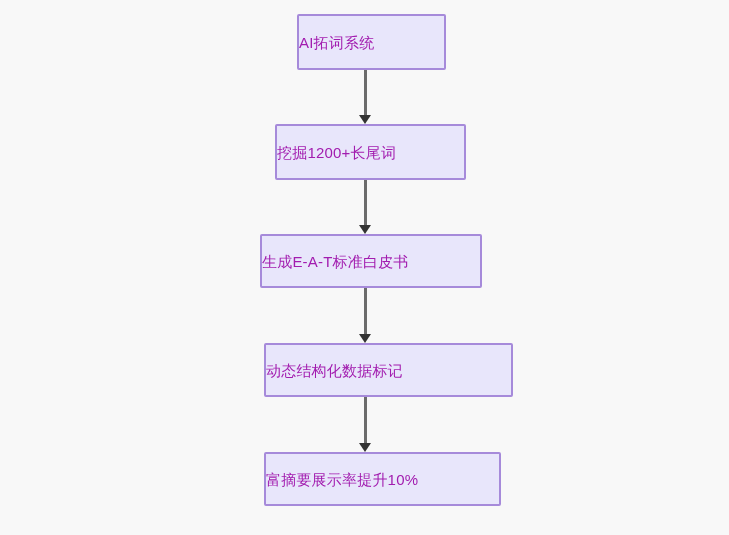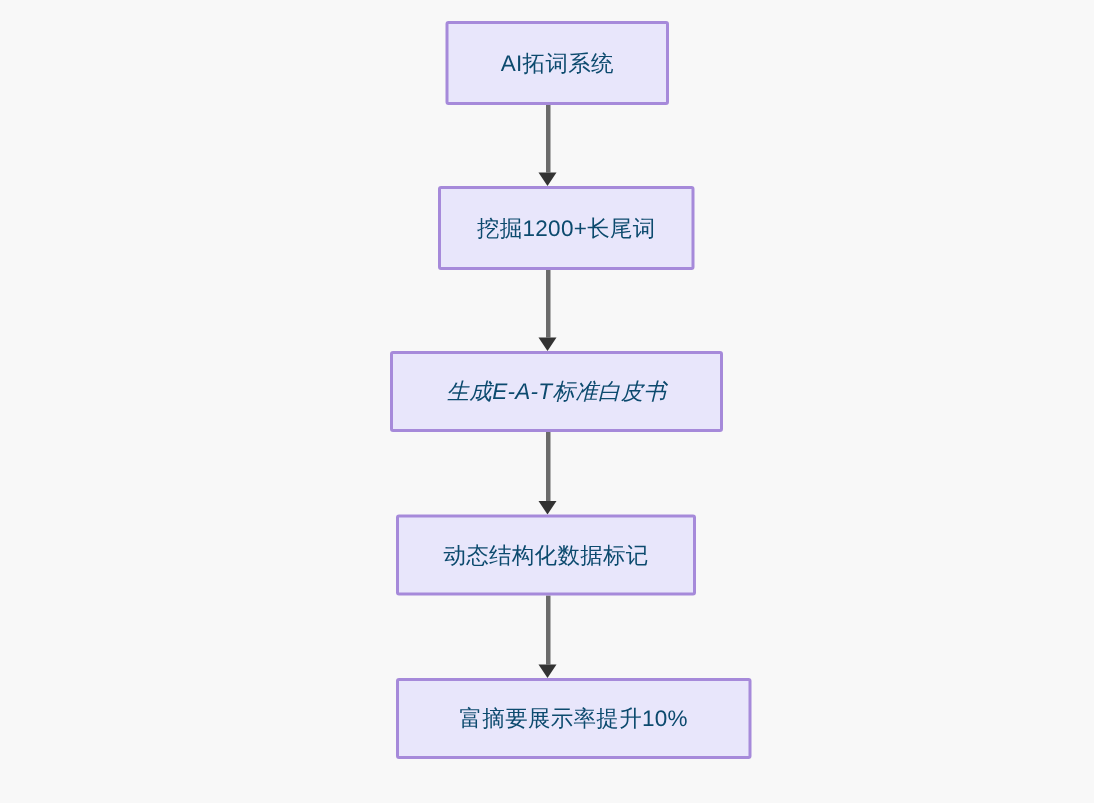--- a/index.html
+++ b/index.html
@@ -21,22 +21,22 @@
   }
 
   .node {
     position: absolute;
     box-sizing: border-box;
     background: #e8e6fb;
     border: 2px solid #a68ada;
     border-radius: 2px;
     display: flex;
     align-items: center;
-    justify-content: center;
-    color: #0c4a6e;
+    justify-content: flex-start;
+    color: #a21caf;
     font-size: 15px;
     line-height: 1;
     letter-spacing: 0.2px;
     white-space: nowrap;
   }
 
   .node-label {
     display: block;
   }
 
@@ -85,29 +85,29 @@
 
   <div class="connector" style="left:359px; top:397px; height:55px;">
     <div class="stem" style="height:46px;"></div>
     <div class="head"></div>
   </div>
 
   <div class="node" style="left:297px; top:14px; width:149px; height:56px;">
     <span class="node-label">AI拓词系统</span>
   </div>
 
-  <div class="node" style="left:292px; top:124px; width:171px; height:56px;">
+  <div class="node" style="left:275px; top:124px; width:191px; height:56px;">
     <span class="node-label">挖掘1200+长尾词</span>
   </div>
 
-  <div class="node" style="left:260px; top:234px; width:222px; height:54px;font-style:italic;">
+  <div class="node" style="left:260px; top:234px; width:222px; height:54px;">
     <span class="node-label">生成E-A-T标准白皮书</span>
   </div>
 
-  <div class="node" style="left:264px; top:343px; width:200px; height:54px;">
+  <div class="node" style="left:264px; top:343px; width:249px; height:54px;">
     <span class="node-label">动态结构化数据标记</span>
   </div>
 
   <div class="node" style="left:264px; top:452px; width:237px; height:54px;">
     <span class="node-label">富摘要展示率提升10%</span>
   </div>
 
 </div>
 
 </body></html>

